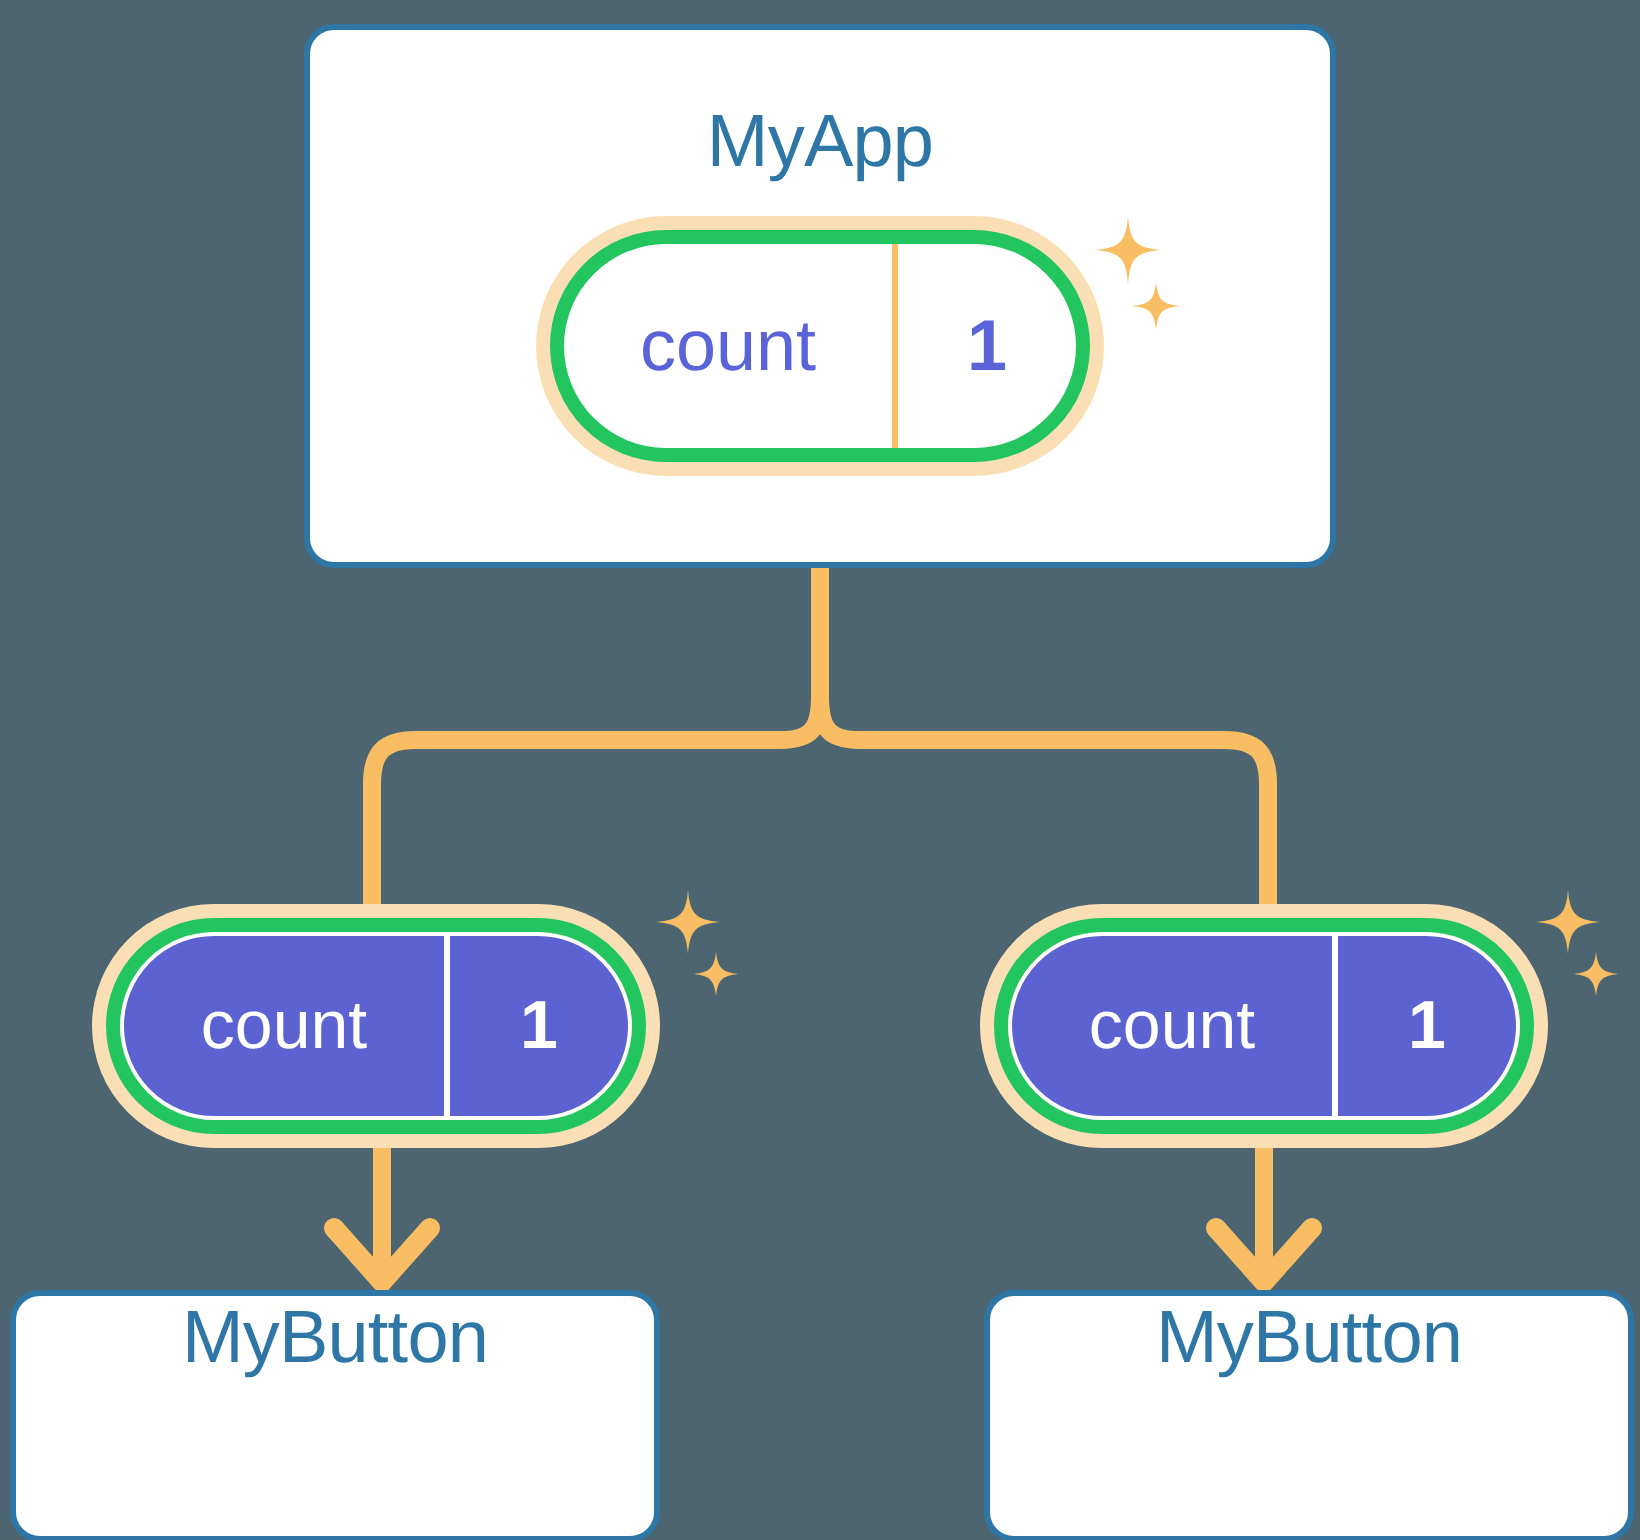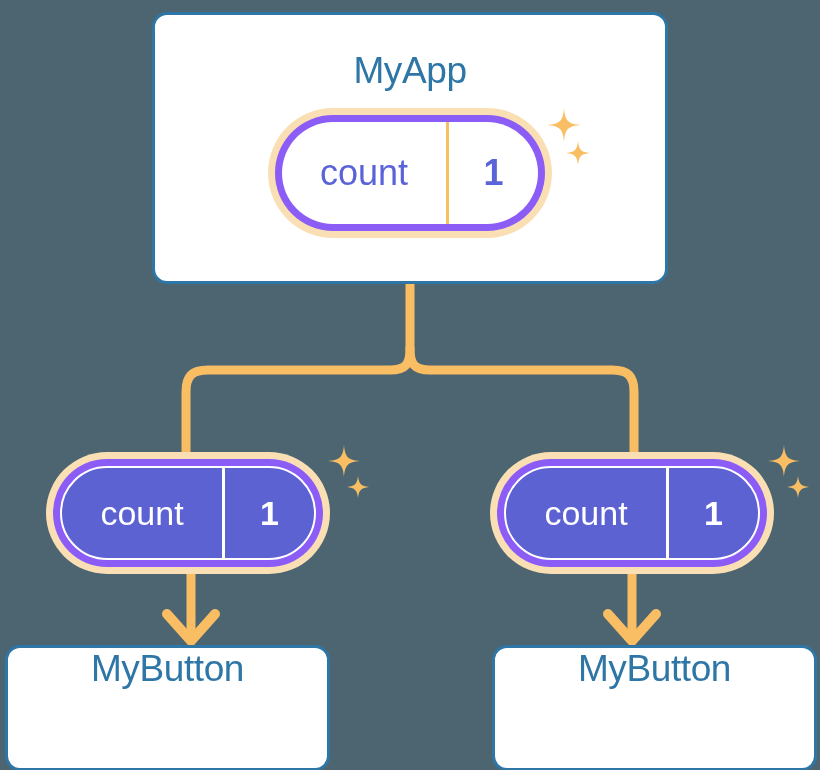--- a/index.html
+++ b/index.html
@@ -78,21 +78,21 @@
     box-sizing: border-box;
     border-radius: 999px;
     background: #fbdfb4;            
     padding: 7px;
     display: flex;
   }
   .pill-ring {
     flex: 1;
     box-sizing: border-box;
     border-radius: 999px;
-    background: #8b5cf6;            
+    background: #22c55e;            
     padding: 7px;
     display: flex;
   }
   .pill-body {
     flex: 1;
     box-sizing: border-box;
     border-radius: 999px;
     display: flex;
     align-items: stretch;
     overflow: hidden;

